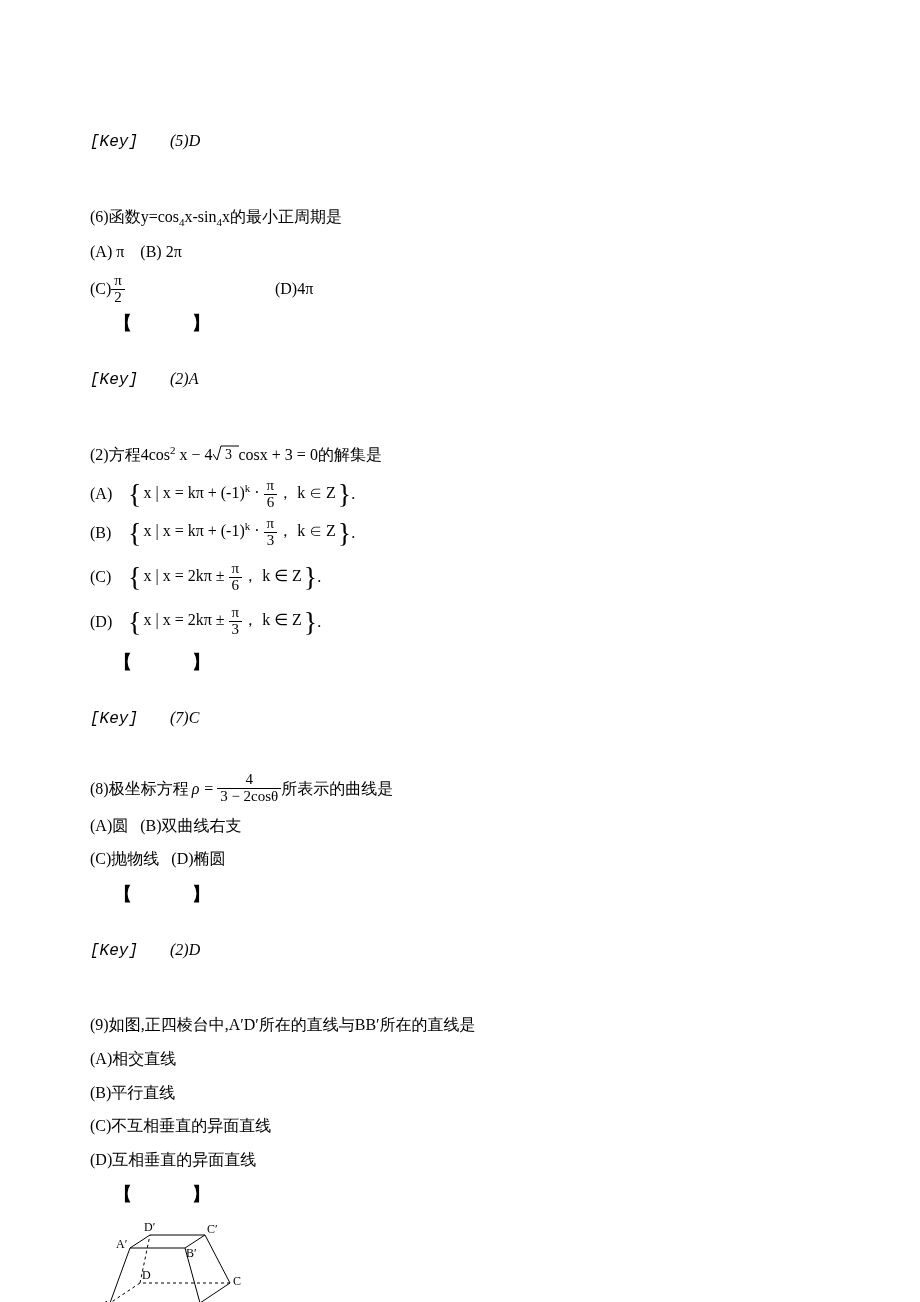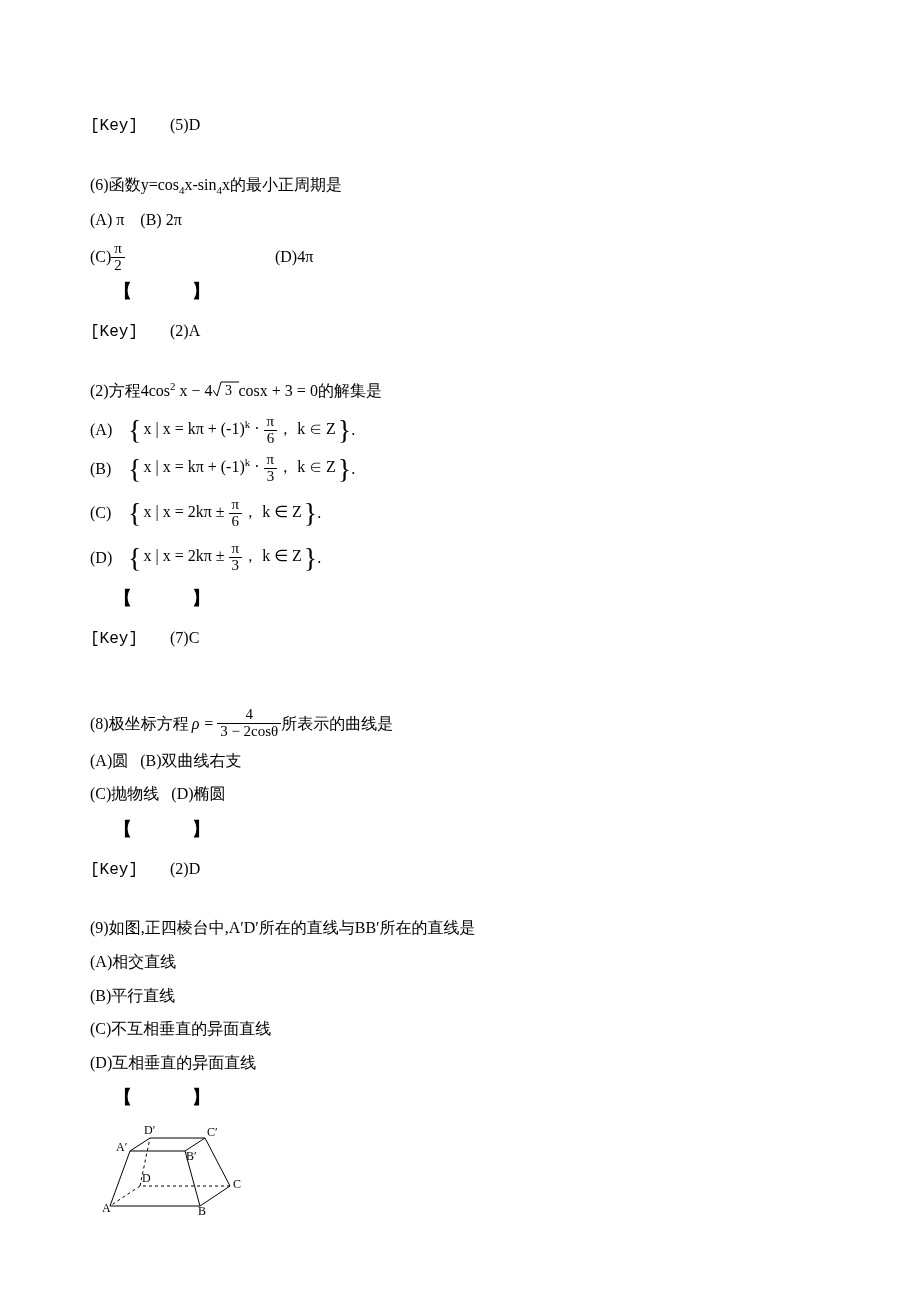--- a/index.html
+++ b/index.html
@@ -5,21 +5,21 @@
     body {
       font-family: "SimSun", "Songti SC", serif;
       font-size: 16px;
       color: #000;
       background: #fff;
       margin: 0;
       padding: 100px 90px 50px 90px;
       line-height: 1.6;
     }
     .line { margin: 8px 0; }
-    .key-line { margin: 12px 0; }
+    .key-line { margin: 28px 0; font-style: italic; }
     .spacer { height: 12px; }
     .frac {
       display: inline-block;
       vertical-align: middle;
       text-align: center;
       font-size: 15px;
       line-height: 1.05;
     }
     .frac .num { display: block; border-bottom: 1px solid #000; padding: 0 3px; }
     .frac .den { display: block; padding: 0 3px; }
@@ -39,21 +39,21 @@
       font-family: serif;
     }
     .set-body { padding: 0 2px; }
     .sup { vertical-align: super; font-size: 11px; }
     .inline { display: inline-block; vertical-align: middle; text-align: center; }
     .mono { font-family: "Courier New", monospace; }
     svg.frustum { display:block; margin-top:4px; }
     .q7-row { display:flex; align-items:center; margin: 6px 0; }
     .q7-row .opt { width: 38px; flex-shrink:0; }
     .q6c-row { display:flex; align-items:center; }
-    .q8-row { display:flex; align-items:center; flex-wrap: wrap; margin-top: 31px;}
+    .q8-row { display:flex; align-items:center; flex-wrap: wrap;}
   </style>
 </head>
 <body>
 
 <div class="key-line">
   <span class="mono">[Key]</span>
   &nbsp;&nbsp;&nbsp;&nbsp;&nbsp;&nbsp;
   <span>(5)D</span>
 </div>
 

